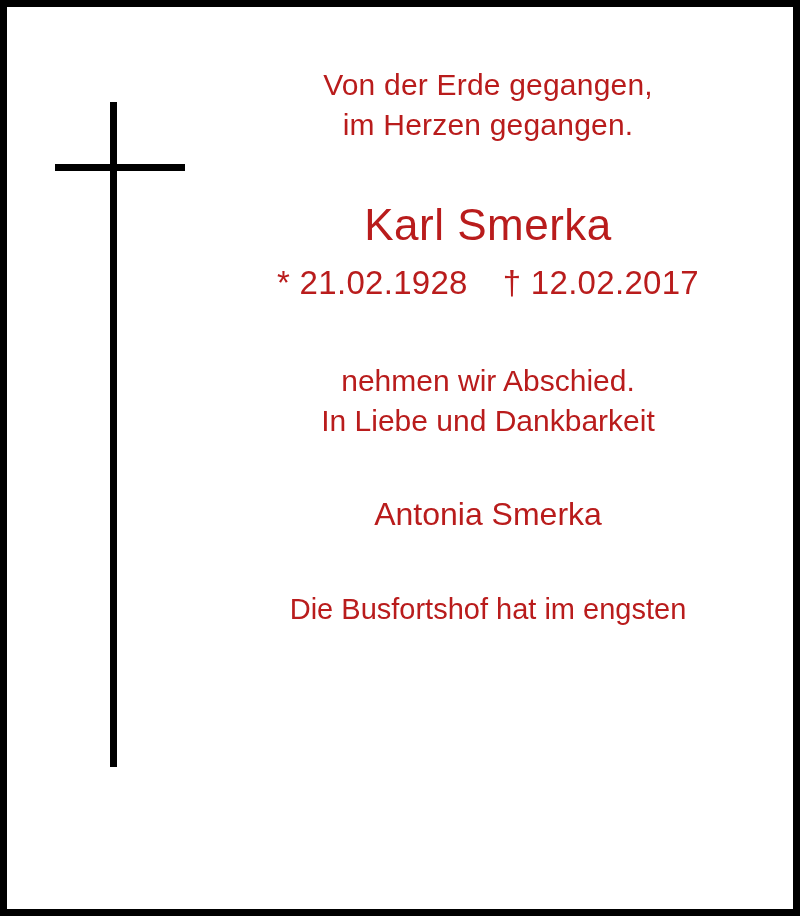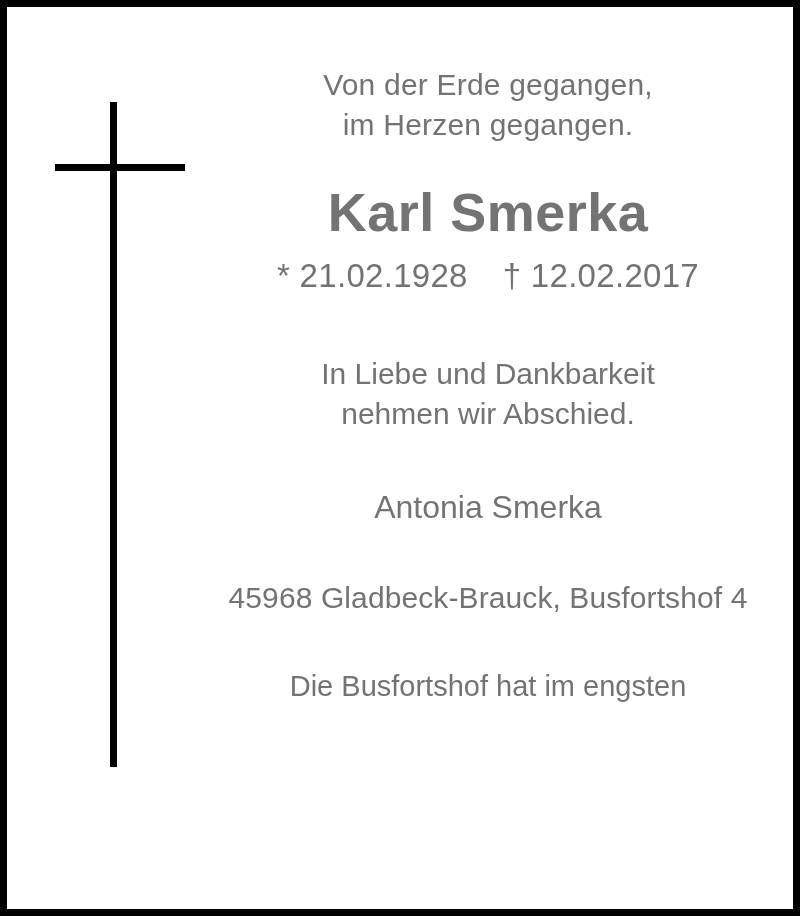--- a/index.html
+++ b/index.html
@@ -54,35 +54,35 @@
     height: 7px;
     background: #000000;
   }
   
   .content {
     position: absolute;
     left: 196px;
     top: 58px;
     width: 570px;
     text-align: center;
-    color: #737373;
+    color: #b91c1c;
   }
   .motto {
     font-size: 30px;
     line-height: 1.33;
     font-weight: 400;
     letter-spacing: 0.2px;
   }
   .motto div {
     white-space: nowrap;
   }
   .name {
-    margin-top: 38px;
-    font-size: 54px;
-    font-weight: 700;
+    margin-top: 56px;
+    font-size: 44px;
+    font-weight: 400;
     line-height: 1.1;
     letter-spacing: 0.5px;
     white-space: nowrap;
   }
   .dates {
     margin-top: 14px;
     font-size: 33px;
     font-weight: 400;
     line-height: 1.2;
     white-space: nowrap;
@@ -149,29 +149,28 @@
 
       <div class="dates">
         <span>*</span>
         <span>21.02.1928</span>
         <span class="sep"></span>
         <span>†</span>
         <span>12.02.2017</span>
       </div>
 
       <div class="farewell">
+        <div>nehmen wir Abschied.</div>
         <div>In Liebe und Dankbarkeit</div>
-        <div>nehmen wir Abschied.</div>
       </div>
 
       <div class="family">
         <div>Antonia Smerka</div>
       </div>
 
-      <div class="address">45968 Gladbeck-Brauck, Busfortshof 4</div>
 
       <div class="note">
         <div>Die Busfortshof hat im engsten</div>
       </div>
 
     </div>
   </div>
 </div>
 
 </body></html>

